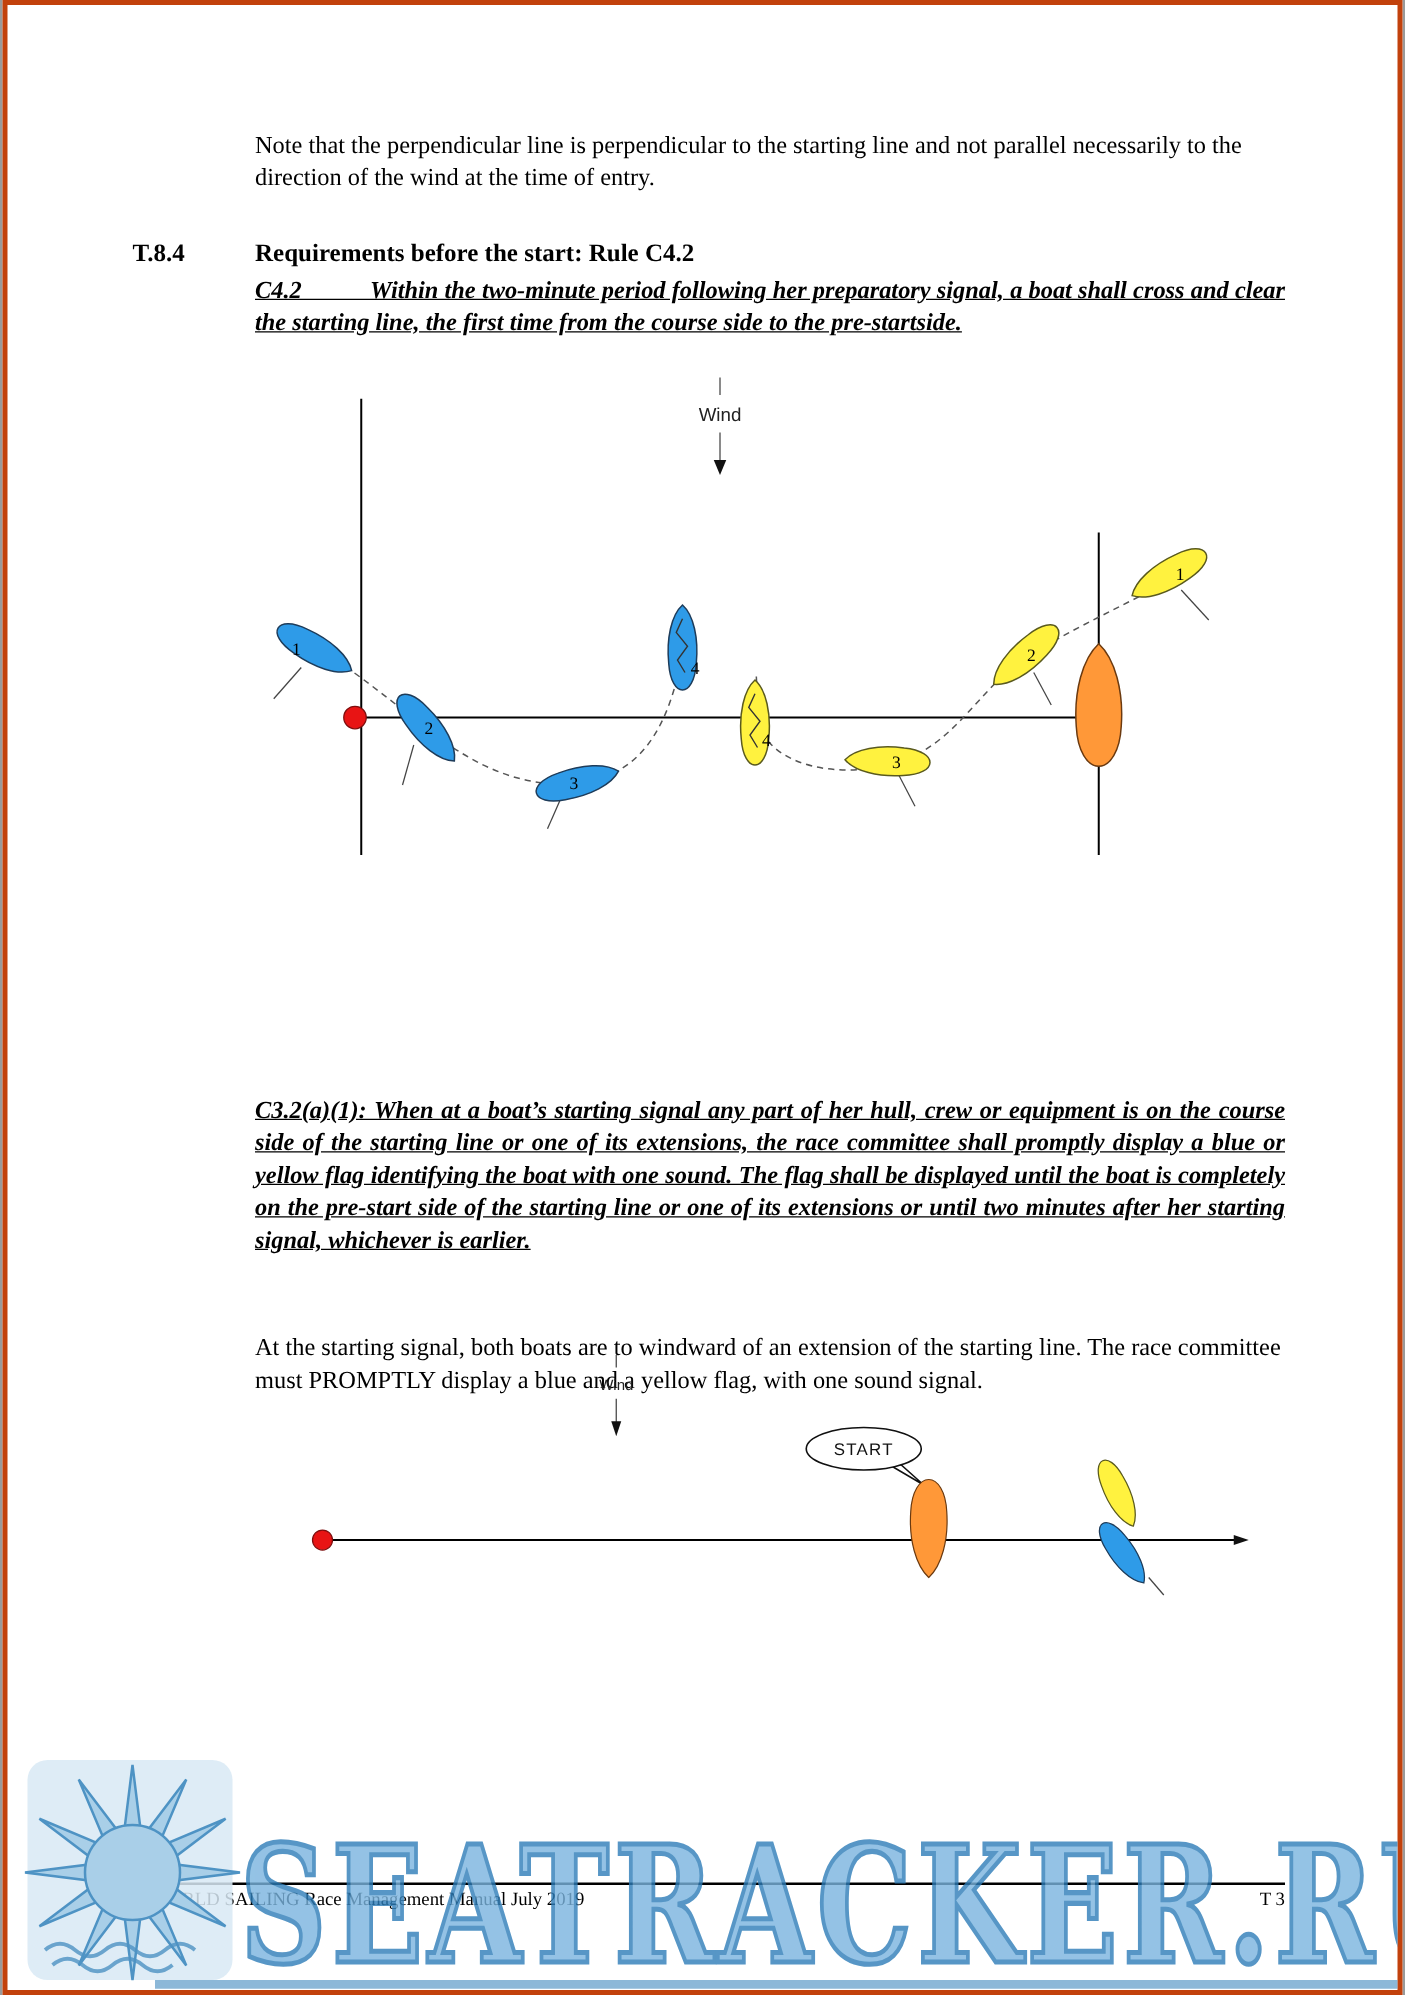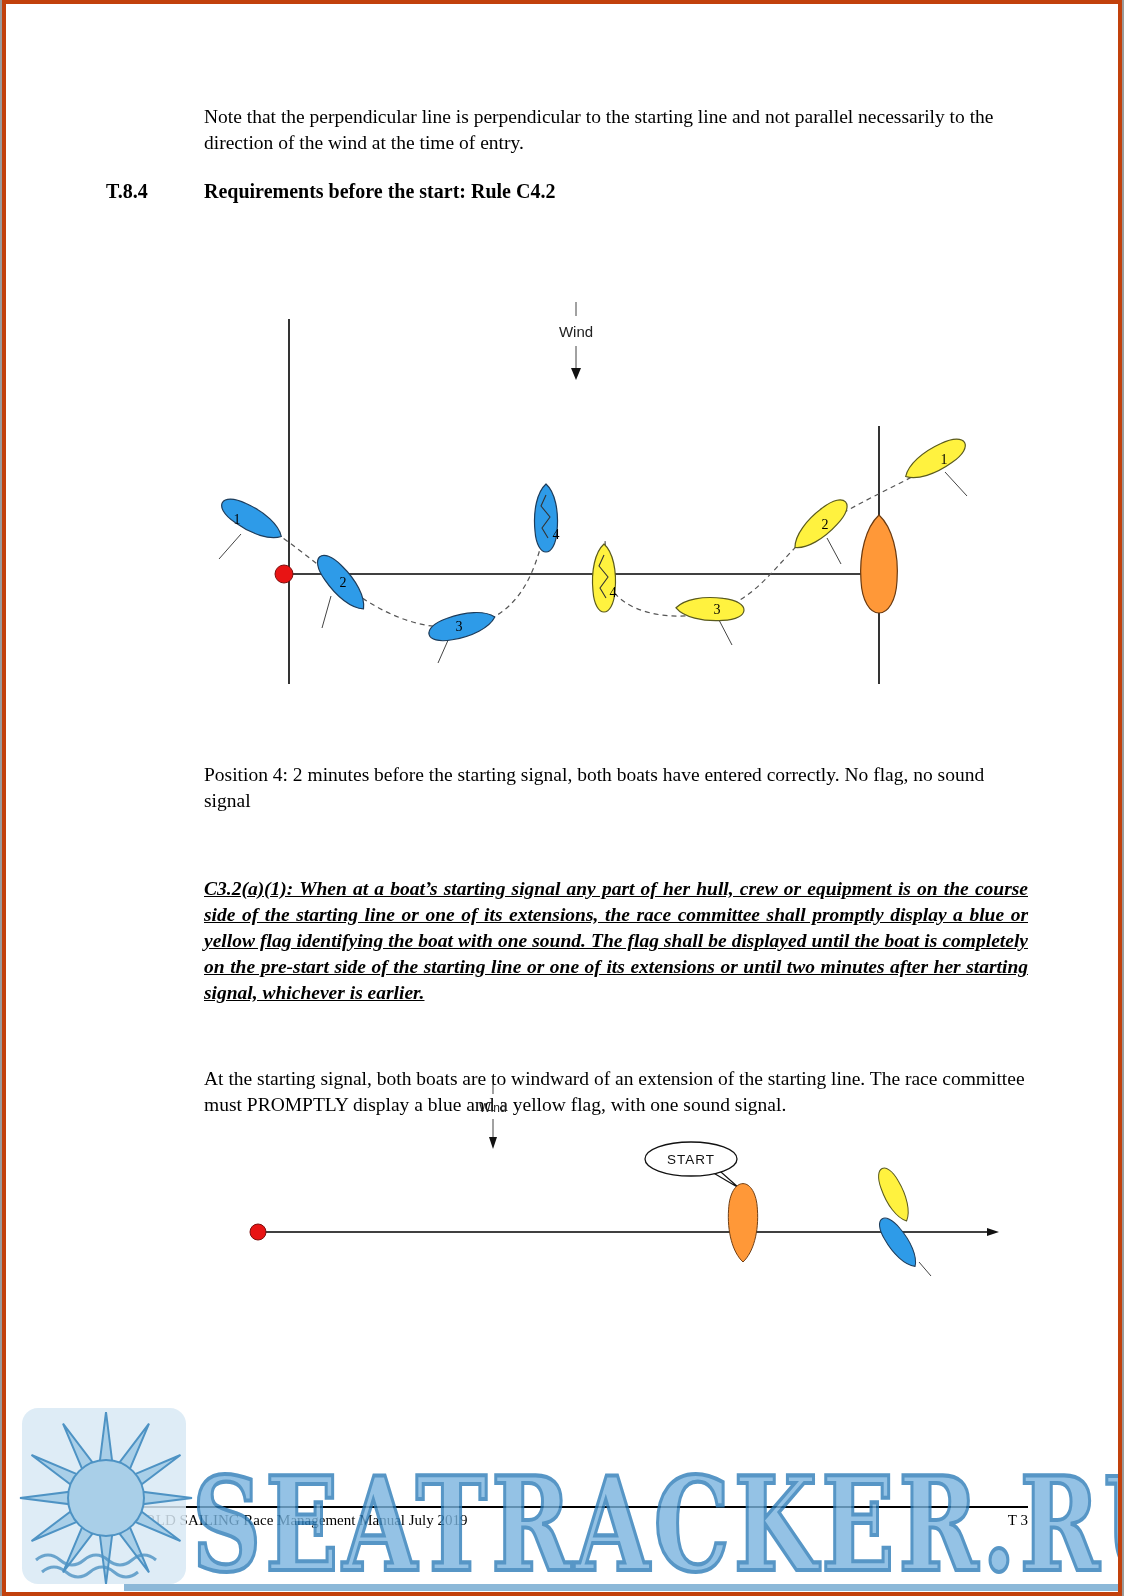--- a/index.html
+++ b/index.html
@@ -5,21 +5,21 @@
   * { margin:0; padding:0; box-sizing:border-box; }
   html,body { background:#9a9a9a; }
   .page {
     position:relative; width:1120px; height:1596px; margin:0 auto;
     background:#ffffff; overflow:hidden; color:#000;
     font-family:"Liberation Serif", serif;
     border:4px solid #c2410c;
   }
   .body-text { position:absolute; left:198px; width:824px; font-size:19.5px; line-height:26px; }
   .rule-quote { font-weight:bold; font-style:italic; text-decoration:underline; text-align:justify; }
-  .heading-row { position:absolute; left:100px; width:922px; font-weight:bold; font-size:20px; }
+  .heading-row { position:absolute; left:100px; width:922px; font-weight:bold; font-size:20px;margin-top:12px; }
   .section-num { display:inline-block; width:98px; }
   .diagram { position:absolute; }
 
   
   .line  { stroke:#000; stroke-width:1.6; }
   .thin  { stroke:#444; stroke-width:1; }
   .track { stroke:#555; stroke-width:1.2; stroke-dasharray:5 4; fill:none; }
   .zigzag{ stroke:#333; stroke-width:1.1; fill:none; }
   .hull-blue   { fill:var(--boat-blue,#2E9BE8);   stroke:#1e3c5a; stroke-width:1.2; }
   .hull-yellow { fill:var(--boat-yellow,#FFF23F); stroke:#5a5a1e; stroke-width:1.2; }
@@ -49,20 +49,21 @@
 <body>
 
 <div class="page">
 
   <p class="body-text" style="top:100px">Note that the perpendicular line is perpendicular to the starting line and not parallel necessarily to the direction of the wind at the time of entry.</p>
 
   <div class="heading-row" style="top:176px">
     <span class="section-num">T.8.4</span><span>Requirements before the start: Rule C4.2</span>
   </div>
 
+  <p class="body-text rule-quote" style="top:216px">C4.2&nbsp;&nbsp;&nbsp;&nbsp;&nbsp;&nbsp;&nbsp;&nbsp;&nbsp;&nbsp;&nbsp;Within the two-minute period following her preparatory signal, a boat shall cross and clear the starting line, the first time from the course side to the pre-startside.</p>
 
   <svg class="diagram" style="left:175px; top:292px;" width="820" height="400" viewBox="0 0 820 400">
     <defs>
       <path id="hull-small" d="M0,-35 C9,-27 13,-8 11,12 C10,26 5,33 0,33 C-5,33 -10,26 -11,12 C-13,-8 -9,-27 0,-35 Z"></path>
       <path id="hull-large" d="M0,-50 C13,-38 20,-12 18,16 C17,36 9,48 0,48 C-9,48 -17,36 -18,16 C-20,-12 -13,-38 0,-50 Z"></path>
     </defs>
 
     <g>
       <line class="thin" x1="395" y1="6" x2="395" y2="20"></line>
       <text class="wind-label" x="395" y="41">Wind</text>
@@ -122,21 +123,20 @@
       <use href="#hull-small" class="hull-yellow" transform="translate(530,313) rotate(272)"></use>
       <text class="boat-num" x="536" y="318">3</text>
     </g>
     <g>
       <use href="#hull-small" class="hull-yellow" transform="translate(423,283) rotate(0)"></use>
       <polyline class="zigzag" points="423,259 418,270 427,281 419,292 425,302"></polyline>
       <text class="boat-num" x="432" y="301">4</text>
     </g>
   </svg>
 
-  <p class="body-text" style="top:758px">Position 4: 2 minutes before the starting signal, both boats have entered correctly. No flag, no sound signal</p>
 
 
   <p class="body-text rule-quote" style="top:872px">C3.2(a)(1): When at a boat’s starting signal any part of her hull, crew or equipment is on the course side of the starting line or one of its extensions, the race committee shall promptly display a blue or yellow flag identifying the boat with one sound. The flag shall be displayed until the boat is completely on the pre-start side of the starting line or one of its extensions or until two minutes after her starting signal, whichever is earlier.</p>
 
   <p class="body-text" style="top:1062px">At the starting signal, both boats are to windward of an extension of the starting line. The race committee must PROMPTLY display a blue and a yellow flag, with one sound signal.</p>
 
   <svg class="diagram" style="left:175px; top:1078px;" width="840" height="205" viewBox="0 0 840 205">
     <g>
       <line class="thin" x1="312" y1="2" x2="312" y2="12"></line>
       <text class="wind-label small" x="312" y="30">Wind</text>

